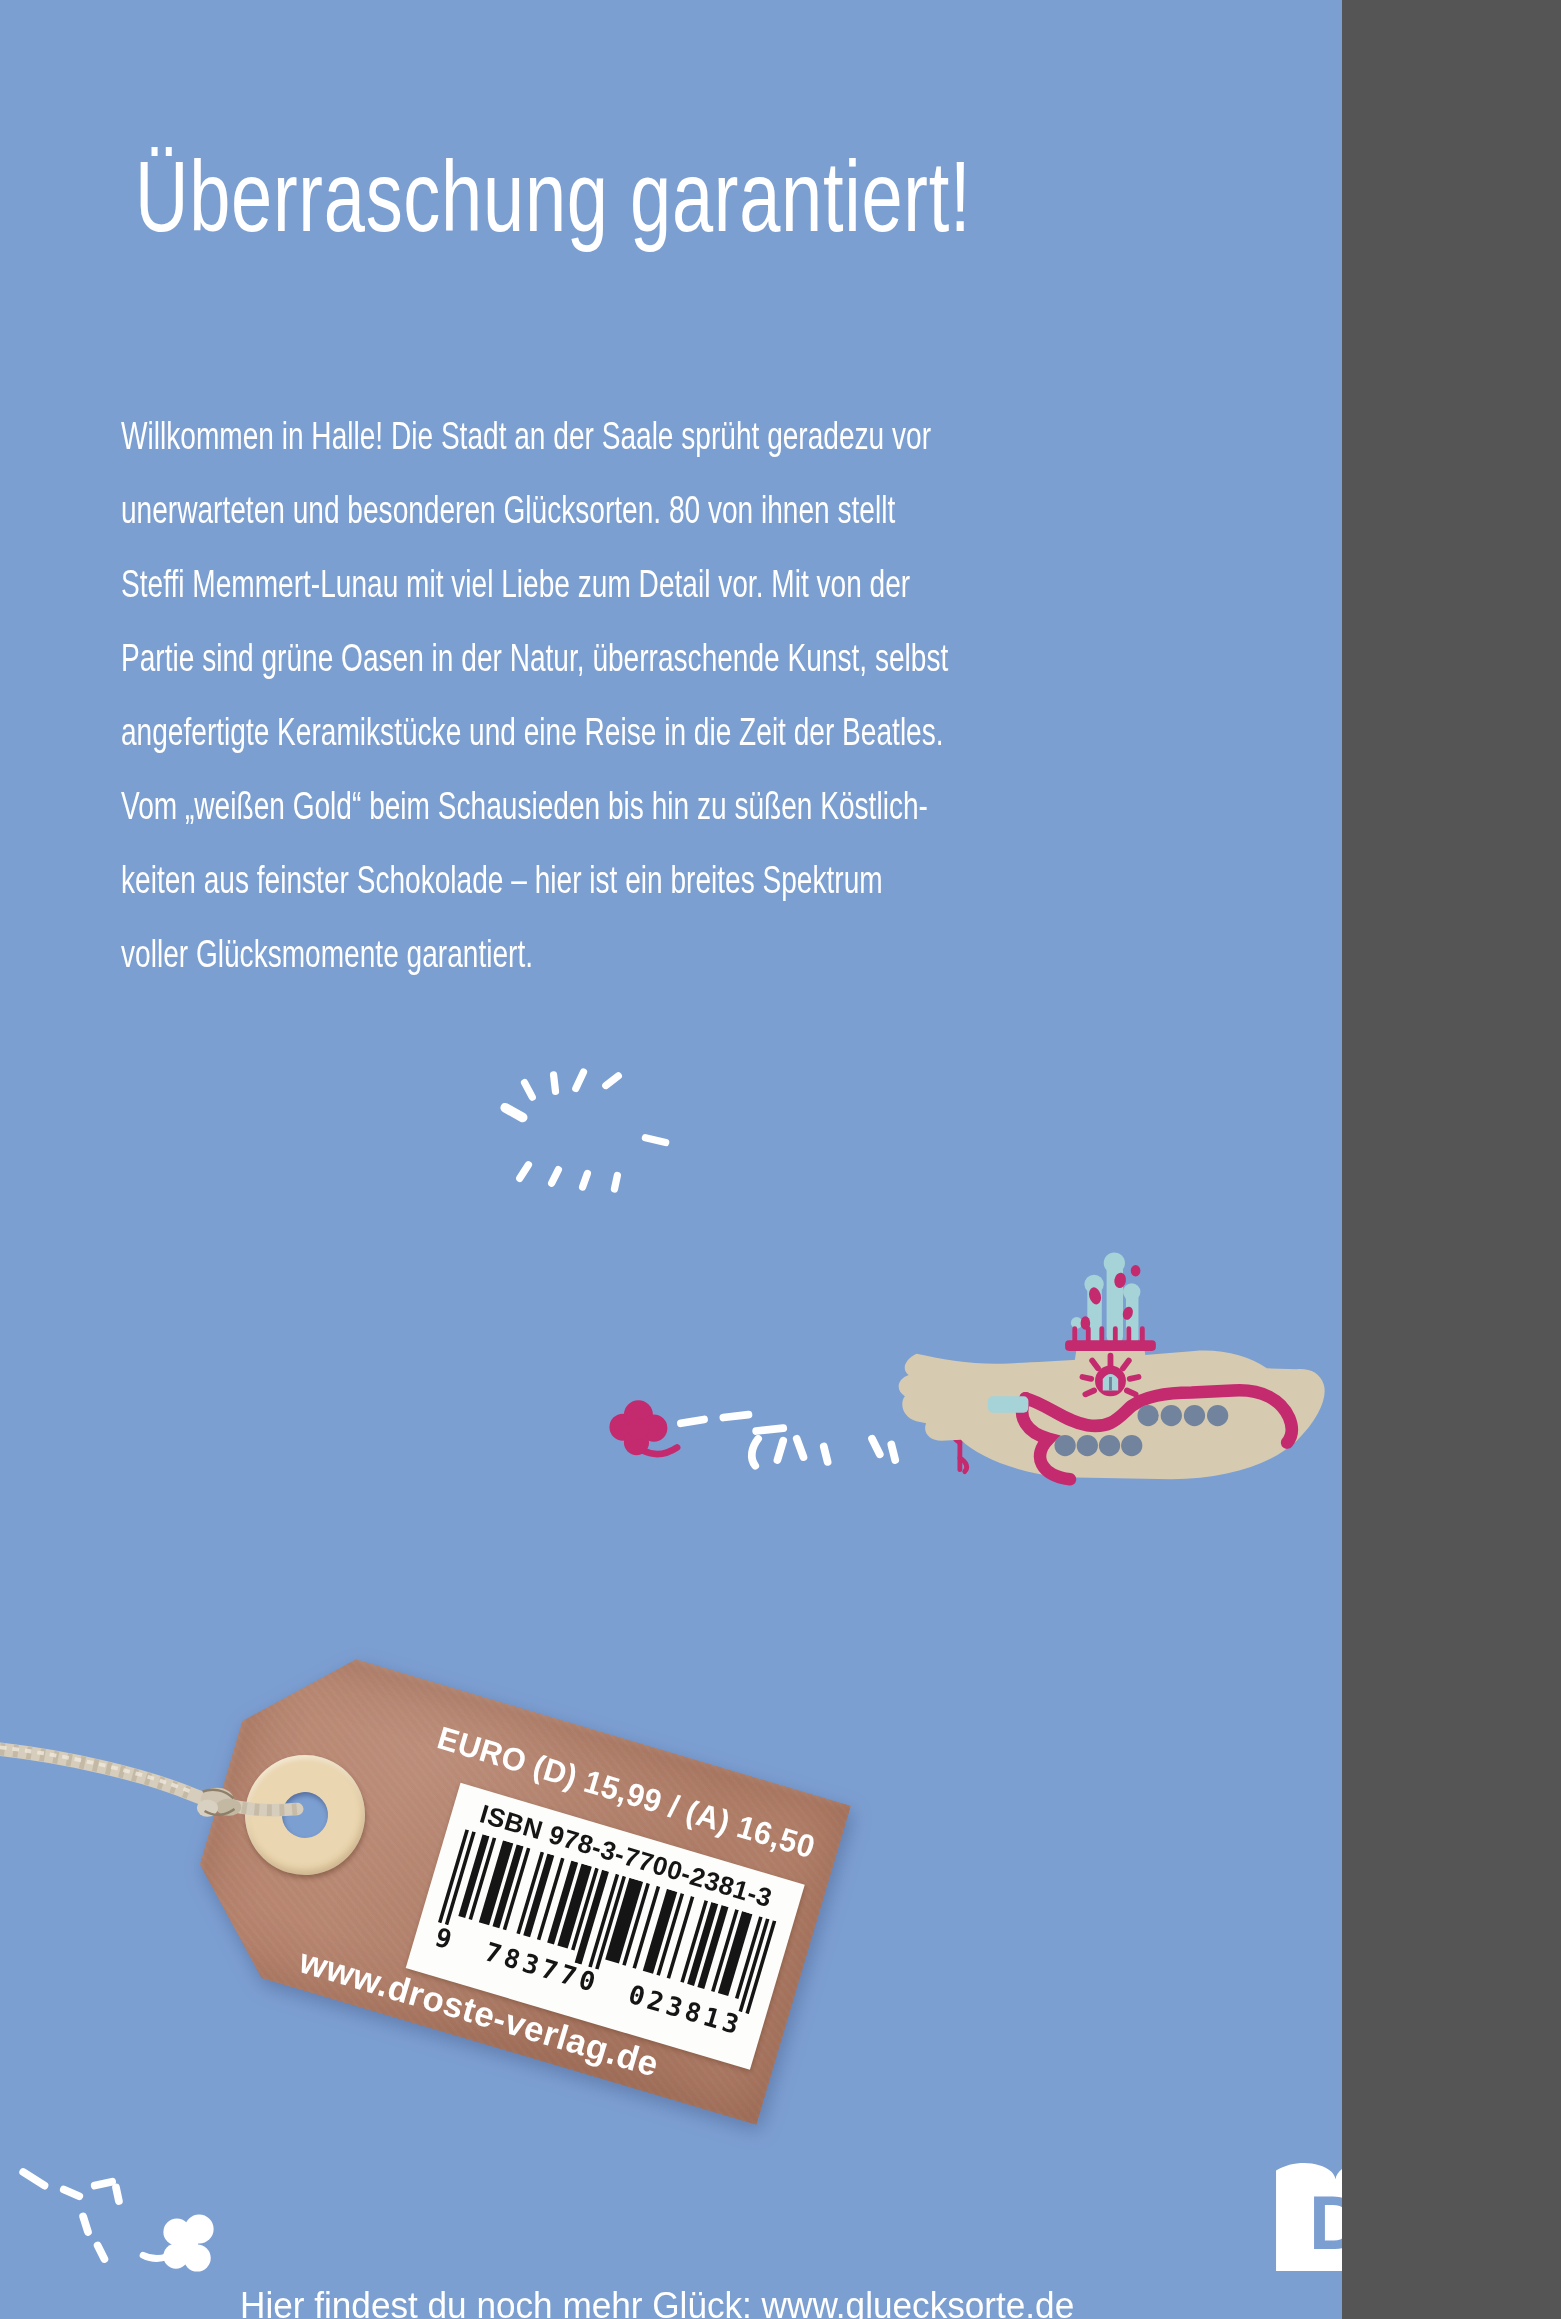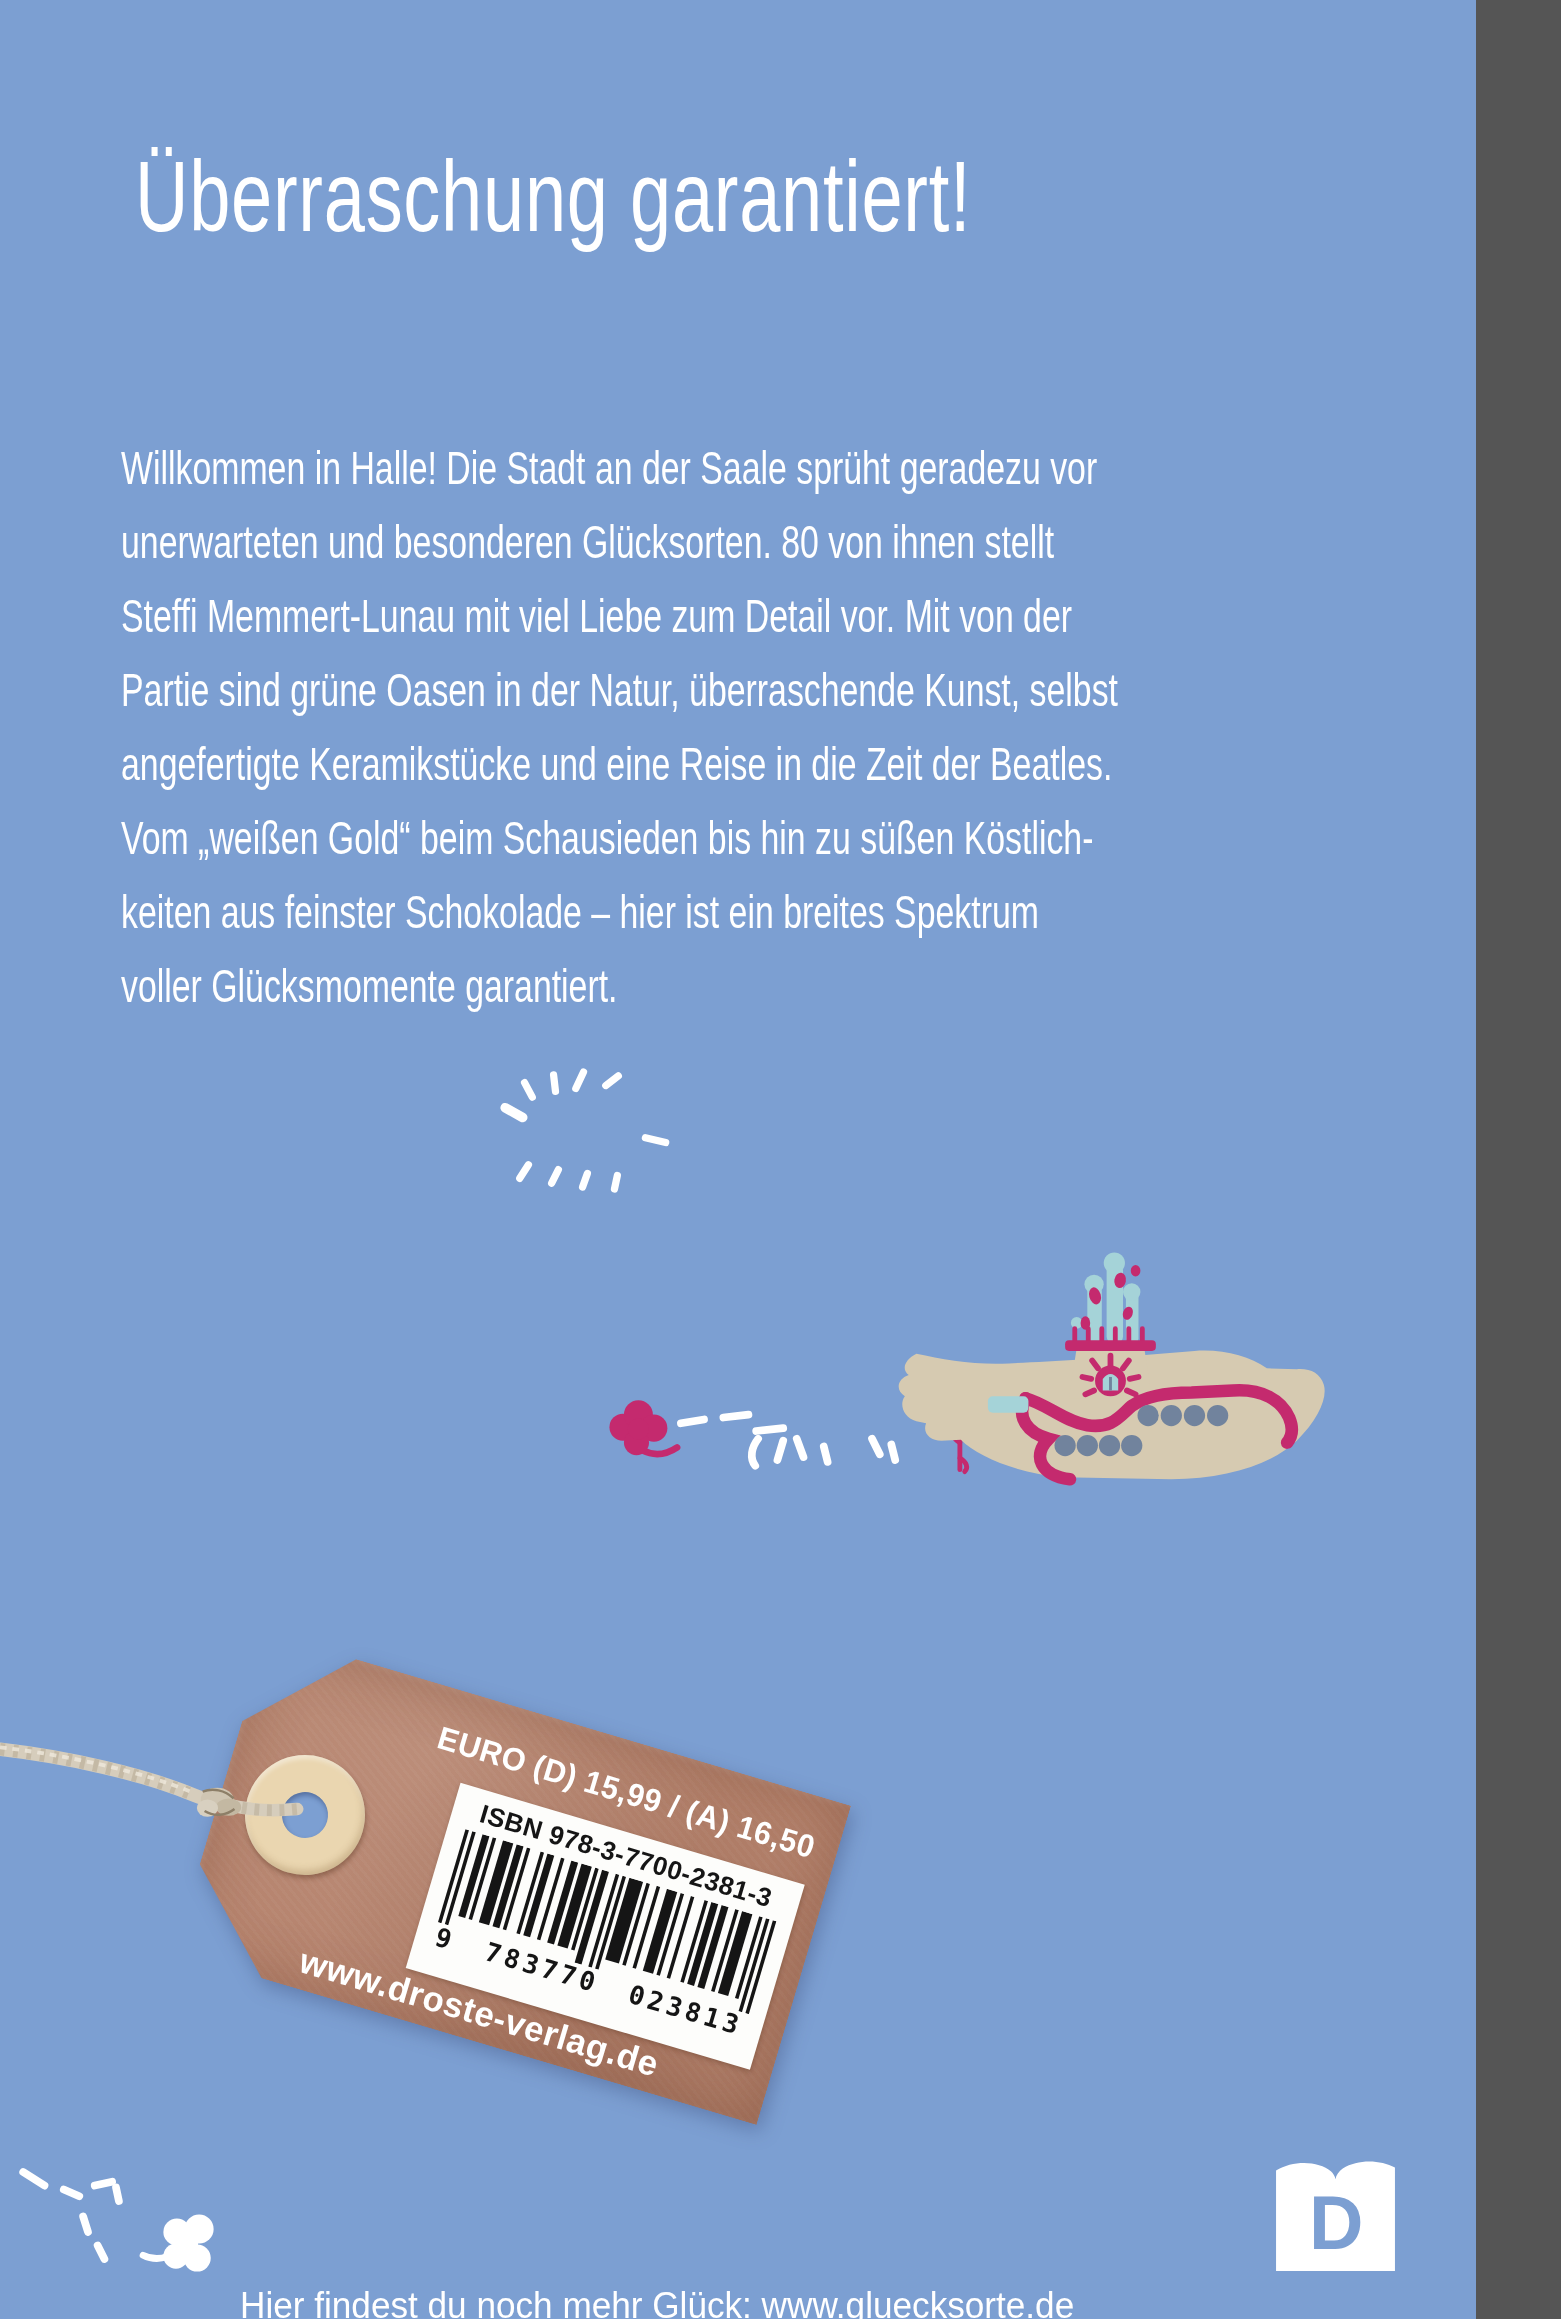--- a/index.html
+++ b/index.html
@@ -8,33 +8,33 @@
     --magenta:#c42a6e;
     --beige:#d6cab1;
     --plume:#a5d3d8;
     --porthole:#71839d;
     --kraft:#b5826c;
     --washer:#ead6b0;
   }
   *{margin:0;padding:0;box-sizing:border-box;}
   body{background:#555;font-family:"Liberation Sans",sans-serif;}
   .page{
-    position:relative;width:1476px;height:2319px;overflow:hidden;
+    position:relative;width:1342px;height:2319px;overflow:hidden;
     background:var(--bg);color:var(--ink);
   }
   .hand{font-family:"Liberation Sans",sans-serif;}
   .squeeze{display:inline-block;transform-origin:0 50%;white-space:nowrap;}
 
   .title{
     position:absolute;left:135px;top:143px;font-size:100px;line-height:106px;
     letter-spacing:1px;color:var(--ink);
   }
   .title .squeeze{transform:scaleX(.74);}
 
-  .blurb{position:absolute;left:121px;top:431px;font-size:47px;line-height:74px;}
+  .blurb{position:absolute;left:121px;top:399px;font-size:39px;line-height:74px;}
   .blurb .line{white-space:nowrap;transform:scaleX(.72);transform-origin:0 50%;}
 
   .tagline{position:absolute;left:121px;top:1103px;font-size:42px;line-height:46px;}
   .tagline .squeeze{transform:scaleX(.8);}
 
   .sketch-svg{position:absolute;left:425px;top:1043px;width:290px;height:174px;}
   .illu-svg{position:absolute;left:594px;top:1236px;width:753px;height:280px;}
   .string-svg{position:absolute;left:0;top:1699px;width:386px;height:251px;z-index:3;}
   .footer-svg{position:absolute;left:0;top:2143px;width:290px;height:176px;}
 

